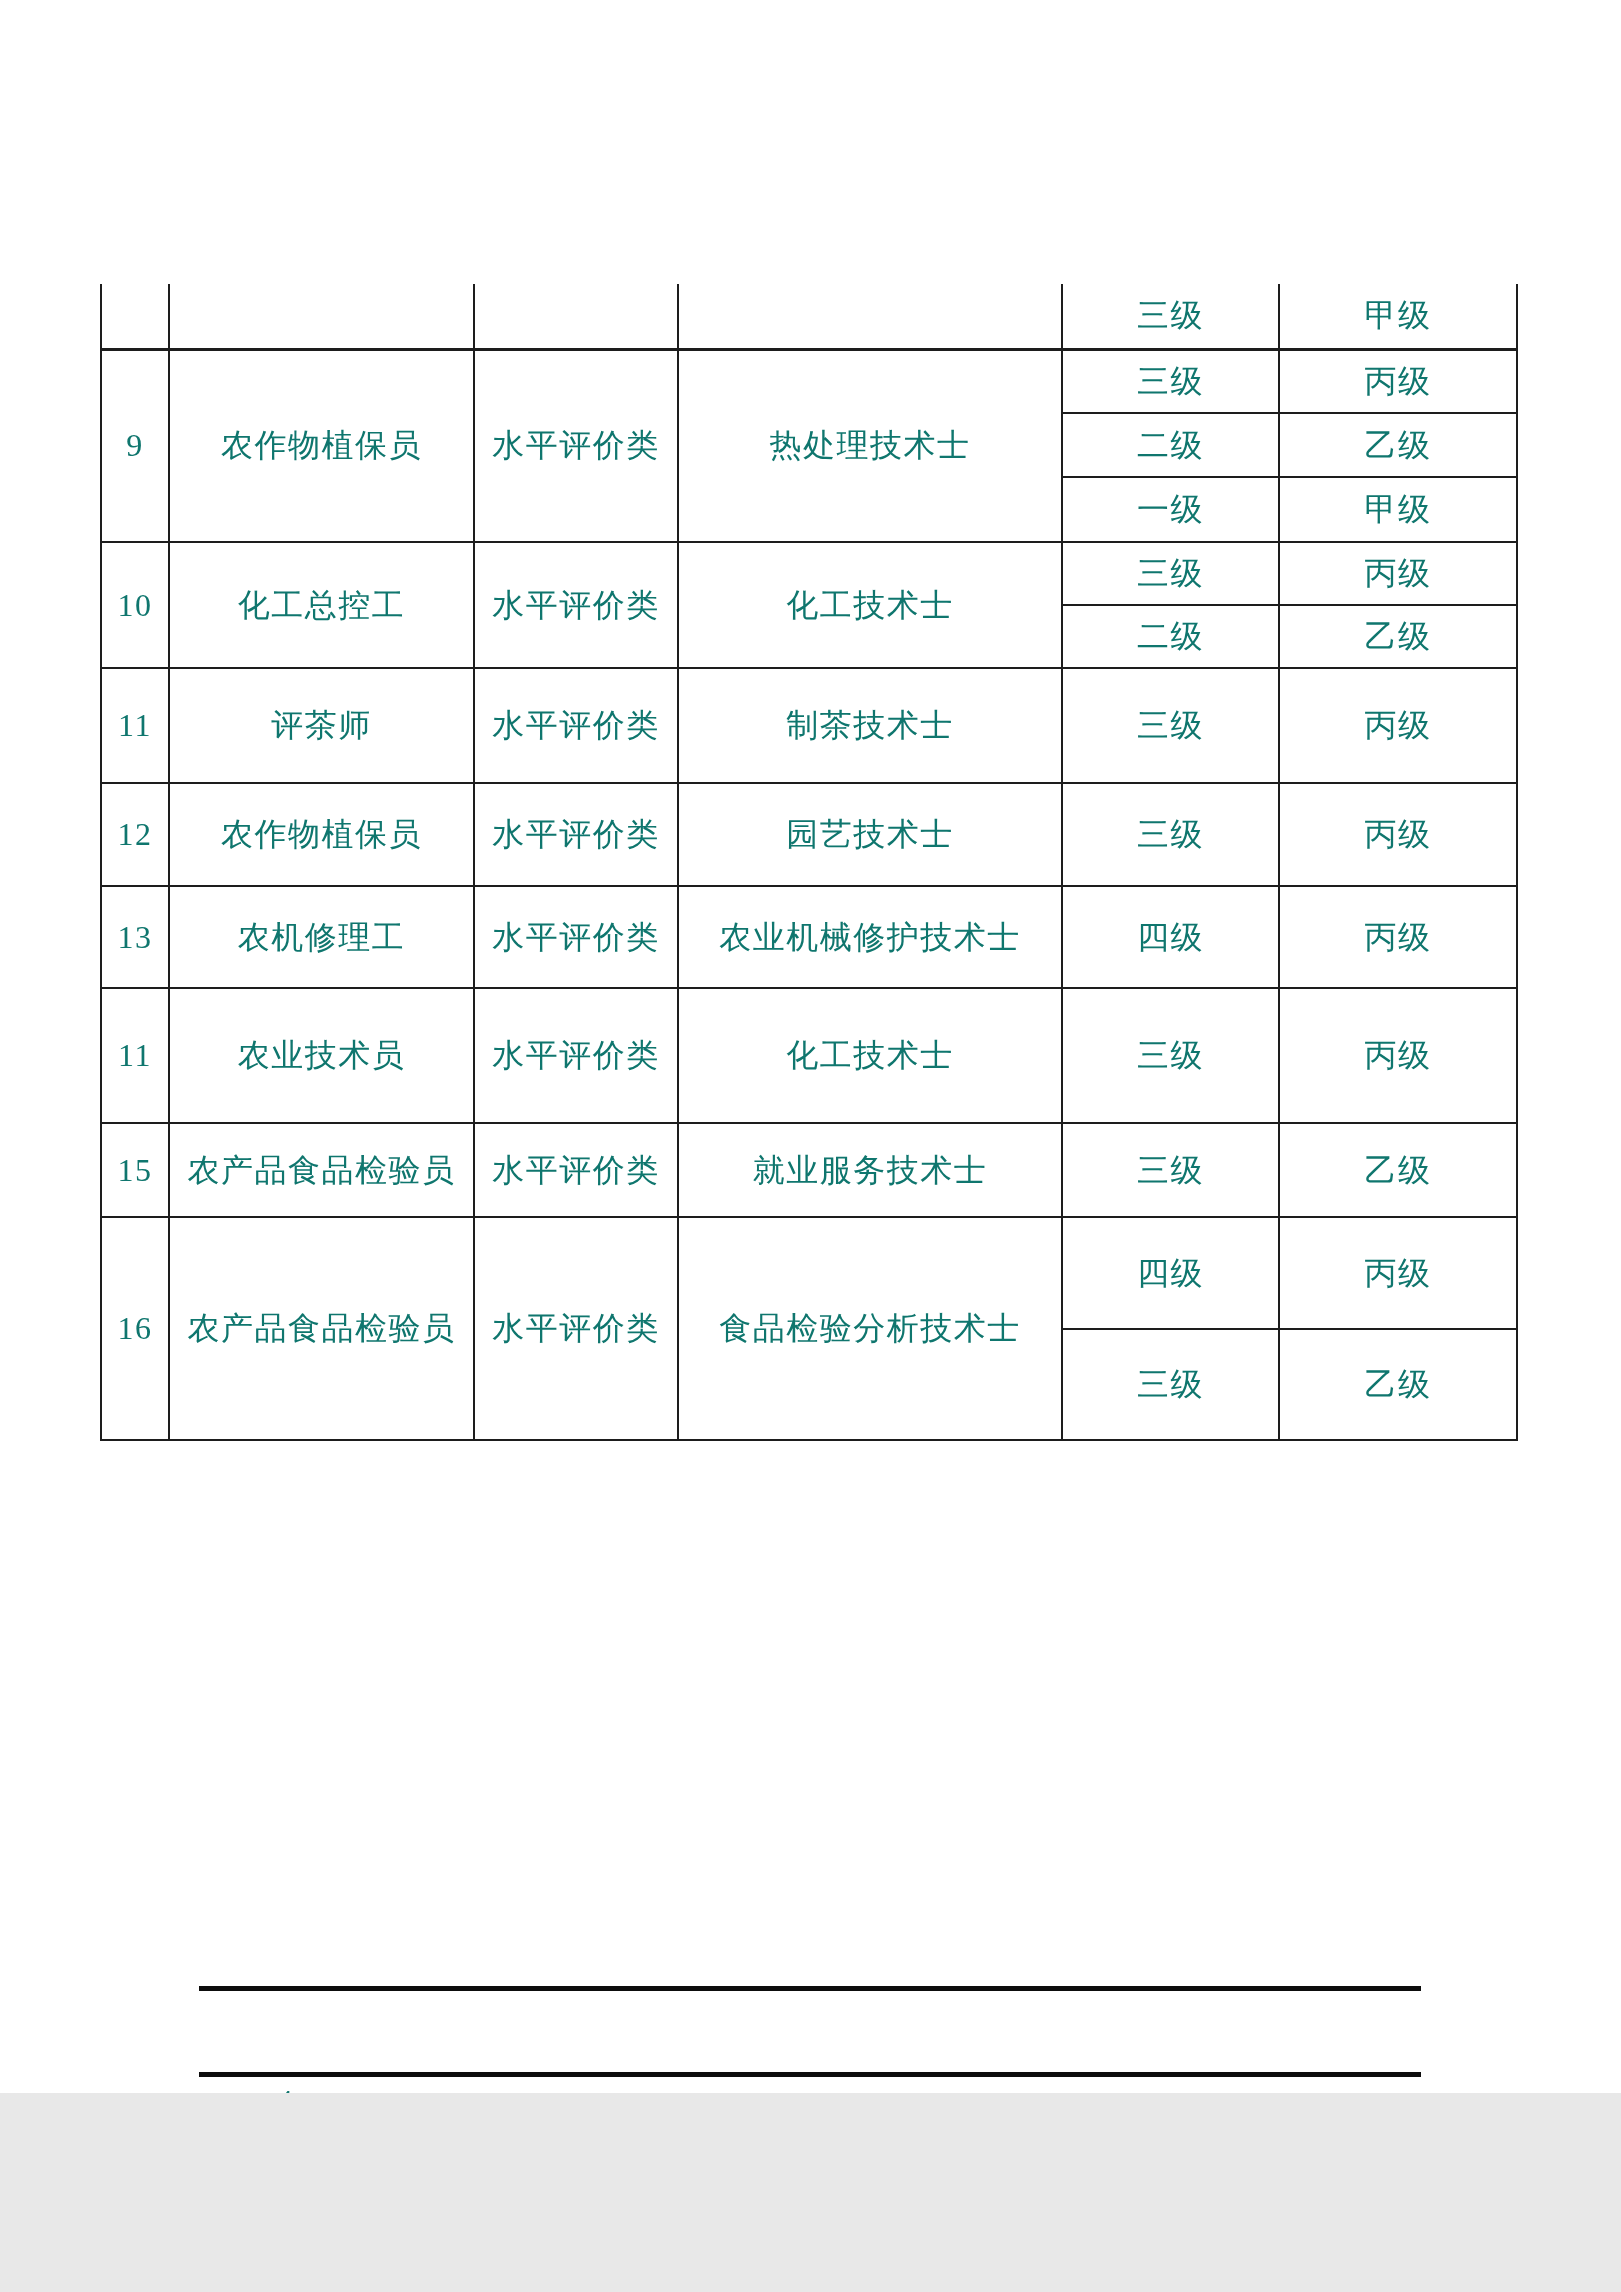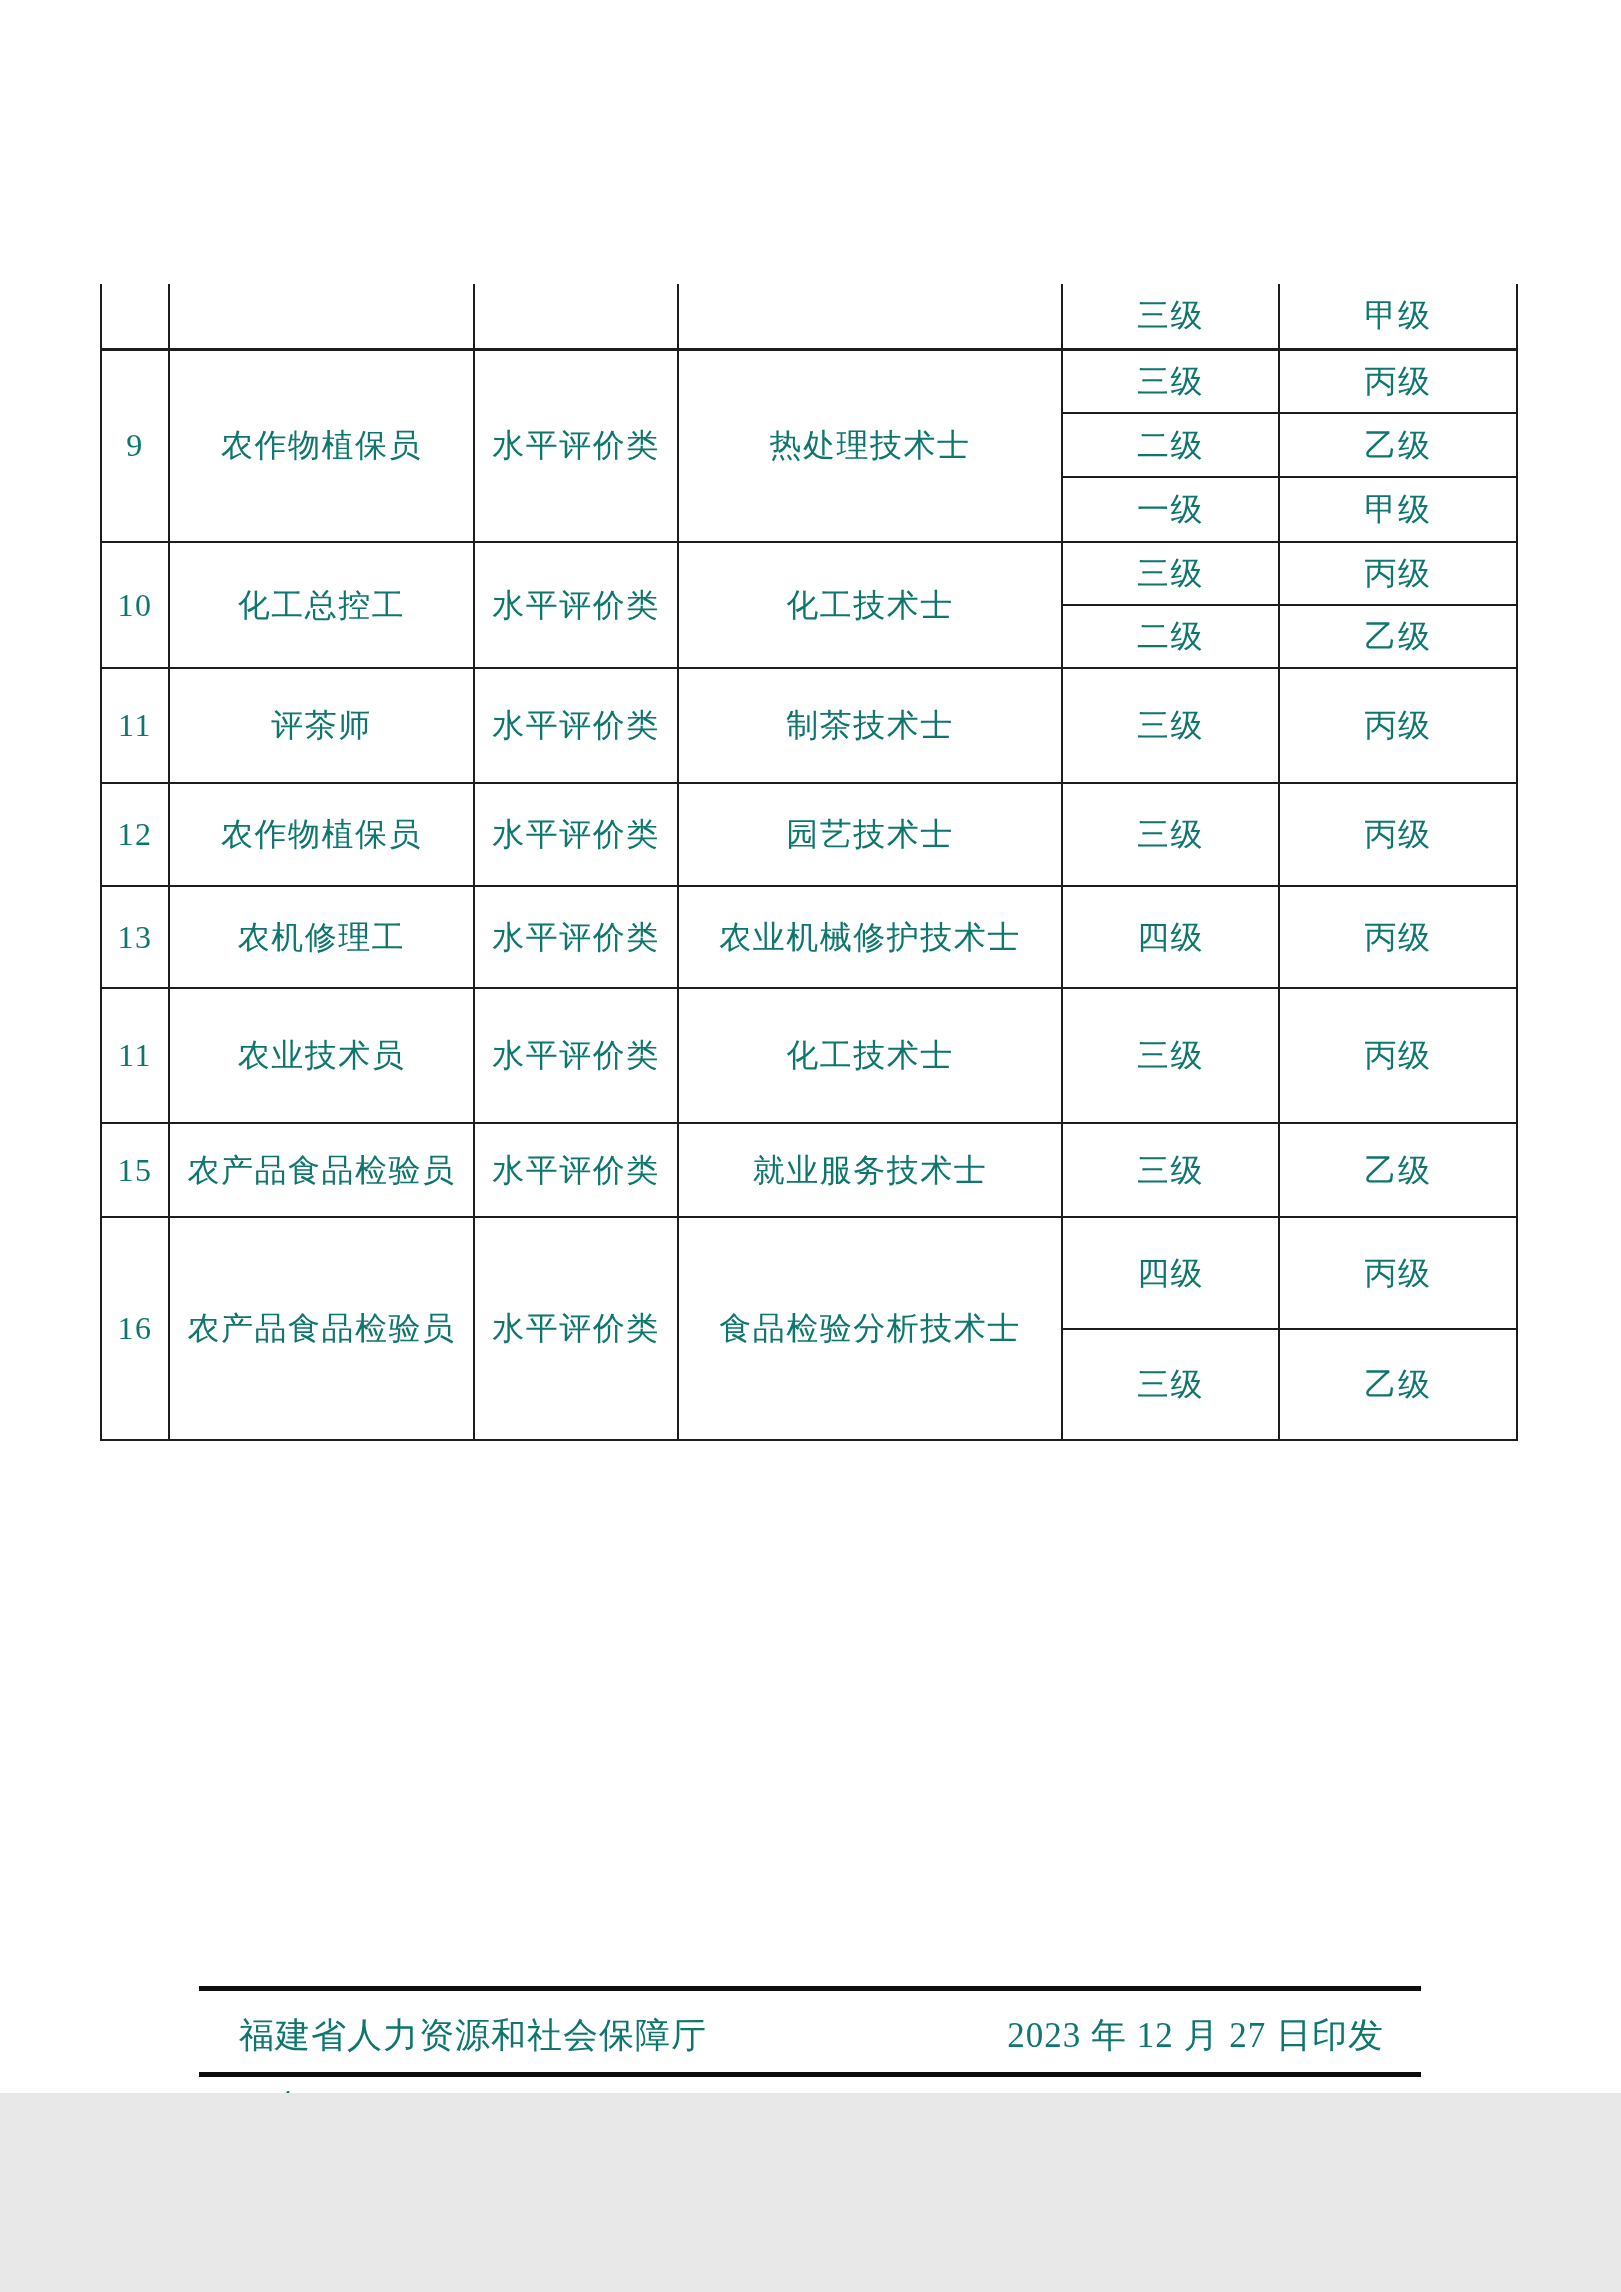--- a/index.html
+++ b/index.html
@@ -160,21 +160,17 @@
       <td class="sub">丙级</td>
     </tr>
     <tr style="height:111px">
       <td class="rb">三级</td>
       <td class="rb">乙级</td>
     </tr>
   </tbody>
     </table>
 
   <div class="rule rule-top"></div>
-  <div class="footer-row">
-    <span>福建省人力资源和社会保障厅</span>
-    <span>2023 年 12 月 27 日印发</span>
-  </div>
   <div class="rule rule-bottom"></div>
   <div class="page-num">— 4 —</div>
 
 </div>
 
 
 </body></html>

